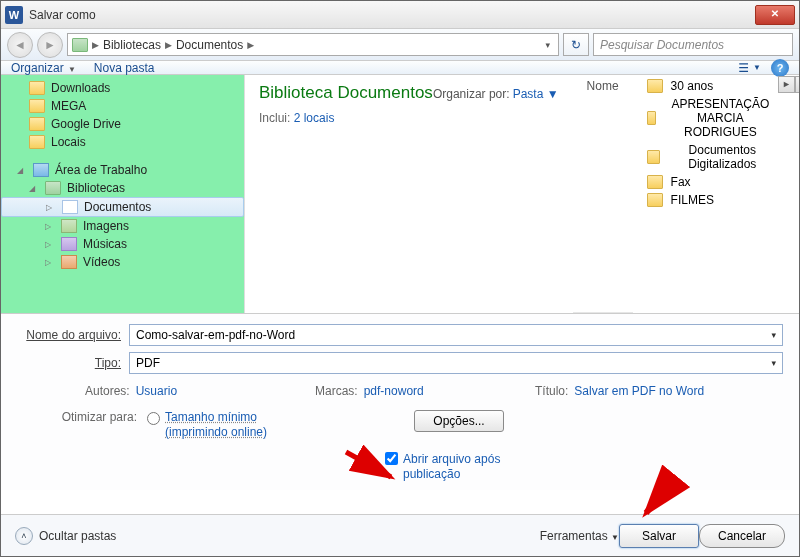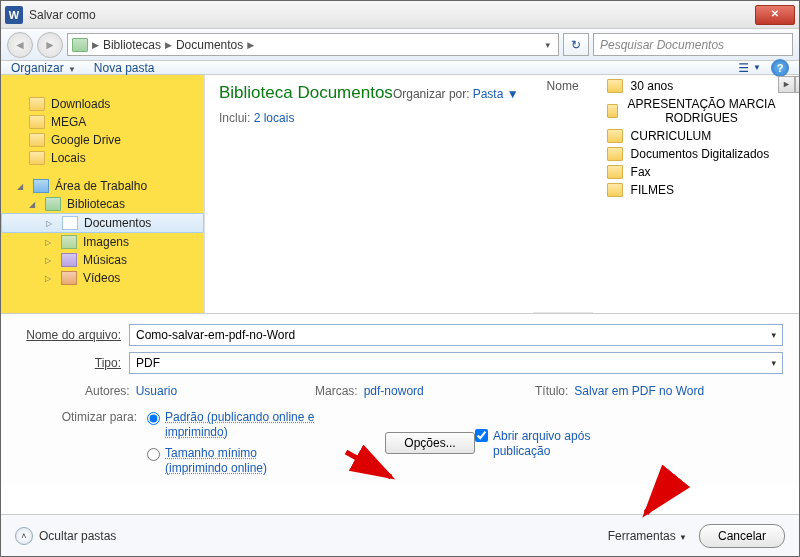--- a/index.html
+++ b/index.html
@@ -26,21 +26,21 @@
 
 .toolbar { height: 14px; background: linear-gradient(#fdfefe,#e9f1f9); border-bottom: 1px solid #ccc; display: flex; align-items: center; padding: 0 10px; gap: 18px; position: relative; }
 .toolbar .link { color: #1a4d8f; cursor: pointer; }
 .toolbar .drop { font-size: 8px; color: #555; margin-left: 2px; }
 .toolbar-right { position: absolute; right: 10px; display: flex; gap: 10px; align-items: center; }
 .view-btn { display:flex; align-items:center; gap:4px; color:#1a4d8f; cursor:pointer; }
 .help-btn { width:18px; height:18px; border-radius:50%; background: radial-gradient(#6fb8f1,#2772c4); color:#fff; text-align:center; line-height:18px; font-weight:bold; font-size:11px; cursor:pointer; }
 
 
 .main { display: flex; height: 238px; background: #fff; }
-.sidebar { width: 204px; border-right: 1px solid #ddd; overflow: hidden; padding: 20px 0; background: #fde047; }
+.sidebar { width: 244px; border-right: 1px solid #ddd; overflow: hidden; padding: 4px 0; background: #86efac; }
 .tree-item { display: flex; align-items: center; padding: 2px 6px 2px 34px; cursor: pointer; gap: 6px; color: #222; }
 .tree-item.root { padding-left: 16px; font-weight: normal; }
 .tree-item.l1 { padding-left: 28px; }
 .tree-item.l2 { padding-left: 44px; }
 .tree-item.sel { background: linear-gradient(#eaf3fb,#d7e9f7); border: 1px solid #a8cded; border-radius: 2px; }
 .tree-item .tri { font-size: 8px; color: #777; margin-right: 2px; width: 8px; }
 .ficon { width: 16px; height: 14px; display: inline-block; }
 .fold { background: linear-gradient(#ffe9a8,#f7cf5e); border: 1px solid #d8b24a; border-radius: 1px; }
 .lib { background: linear-gradient(#c7e4c7,#9fd29f); border: 1px solid #7ab87a; border-radius: 1px; }
 .doc { background: #fff; border: 1px solid #a8c4e6; }
@@ -83,30 +83,30 @@
 .meta-label { color: #666; }
 .meta-val { color: #1a5db3; cursor: pointer; }
 
 .options-area { display: flex; gap: 30px; margin-left: 30px; }
 .opt-left { display: flex; gap: 10px; }
 .opt-left .lbl { color: #666; text-align: right; width: 90px; }
 .radios { display: flex; flex-direction: column; gap: 6px; }
 .radio { display: flex; align-items: flex-start; gap: 5px; }
 .radio input { margin-top: 2px; }
 .radio label { color: #1a5db3; text-decoration: underline dotted #888; cursor: pointer; line-height: 1.25; }
-.opt-center { display: flex; flex-direction: row; align-items: center; margin-left: 40px; justify-content: flex-end; }
+.opt-center { display: flex; flex-direction: column; align-items: center; gap: 8px; margin-left: 40px; justify-content: flex-end; }
 .btn { min-width: 90px; padding: 3px 16px; background: linear-gradient(#fefefe,#e6e6e6); border: 1px solid #8a8a8a; border-radius: 3px; cursor: pointer; }
-.chk { display: flex; align-items: flex-start; gap: 5px; margin-top: 2px; }
+.chk { display: flex; align-items: flex-start; gap: 5px; margin-top: 12px; }
 .chk label { color: #1a5db3; line-height: 1.25; }
 
 
 .footer { border-top: 1px solid #ccc; padding: 8px 14px; display: flex; align-items: center; background: #f6f8fb; position: absolute; bottom: 0; left: 0; right: 0; height: 42px; }
 .hide-folders { display: flex; align-items: center; gap: 6px; cursor: pointer; color: #333; }
 .hide-folders .circ { width: 18px; height: 18px; border-radius: 50%; background: radial-gradient(#fff,#dde5ee); border: 1px solid #9ab; display:flex; align-items:center; justify-content:center; font-size:9px; color:#345; }
-.footer-right { margin-left: auto; display: flex; align-items: center; gap: 12px; }
+.footer-right { margin-left: auto; display: flex; align-items: center; gap: 0; }
 .tools { color: #333; cursor: pointer; }
 .btn-primary { min-width: 80px; padding: 4px 18px; background: linear-gradient(#fefefe,#e6e6e6); border: 1px solid #5a7fb0; border-radius: 3px; cursor: pointer; box-shadow: 0 0 2px #6fa8dc; }
 .btn-default { min-width: 80px; padding: 4px 18px; background: linear-gradient(#fefefe,#e6e6e6); border: 1px solid #8a8a8a; border-radius: 11px; cursor: pointer; }
 
 
 .arrow-ann { position: absolute; pointer-events: none; }
 .arrow-ann svg { overflow: visible; }
 </style>
 </head>
 <body>
@@ -216,24 +216,20 @@
         <div class="file-row">
             <span class="ficon fold"></span>
             <span>30 anos</span>
           </div>
         <div class="file-row">
             <span class="ficon fold"></span>
             <span>APRESENTAÇÃO MARCIA RODRIGUES</span>
           </div>
         <div class="file-row">
             <span class="ficon fold"></span>
-            <span>CURRICULUM</span>
-          </div>
-        <div class="file-row">
-            <span class="ficon fold"></span>
             <span>Documentos Digitalizados</span>
           </div>
         <div class="file-row">
             <span class="ficon fold"></span>
             <span>Fax</span>
           </div>
         <div class="file-row">
             <span class="ficon fold"></span>
             <span>FILMES</span>
           </div>
@@ -276,24 +272,20 @@
         <span class="meta-label">Título:</span>
         <span class="meta-val">Salvar em PDF no Word</span>
       </div>
     </div>
 
     <div class="options-area">
       <div class="opt-left">
         <div class="lbl">Otimizar para:</div>
         <div class="radios">
           <div class="radio">
-            <input type="radio" name="opt" checked="" style="">
-            <label style="max-width:150px">Padrão (publicando online e imprimindo)</label>
-          </div>
-          <div class="radio">
             <input type="radio" name="opt" style="">
             <label style="max-width:150px">Tamanho mínimo (imprimindo online)</label>
           </div>
         </div>
       </div>
       <div class="opt-center">
         <button class="btn">Opções...</button>
         <div class="chk">
           <input type="checkbox" checked="" style="">
           <label style="max-width:130px">Abrir arquivo após publicação</label>
@@ -302,20 +294,21 @@
     </div>
   </div>
 
   <div class="footer">
     <div class="hide-folders">
       <span class="circ">˄</span>
       <span>Ocultar pastas</span>
     </div>
     <div class="footer-right">
       <span class="tools"><span>Ferramentas</span> <span style="font-size:8px">▼</span></span>
+      <button class="btn-primary">Salvar</button>
       <button class="btn-default">Cancelar</button>
     </div>
   </div>
 
   <div class="arrow-ann" style="left:340px; top:446px;">
     <svg width="60" height="40">
         <defs>
           <marker id="ah1" markerWidth="10" markerHeight="10" refX="8" refY="3" orient="auto">
             <path d="M0,0 L0,6 L9,3 z" fill="#d00"></path>
           </marker>

